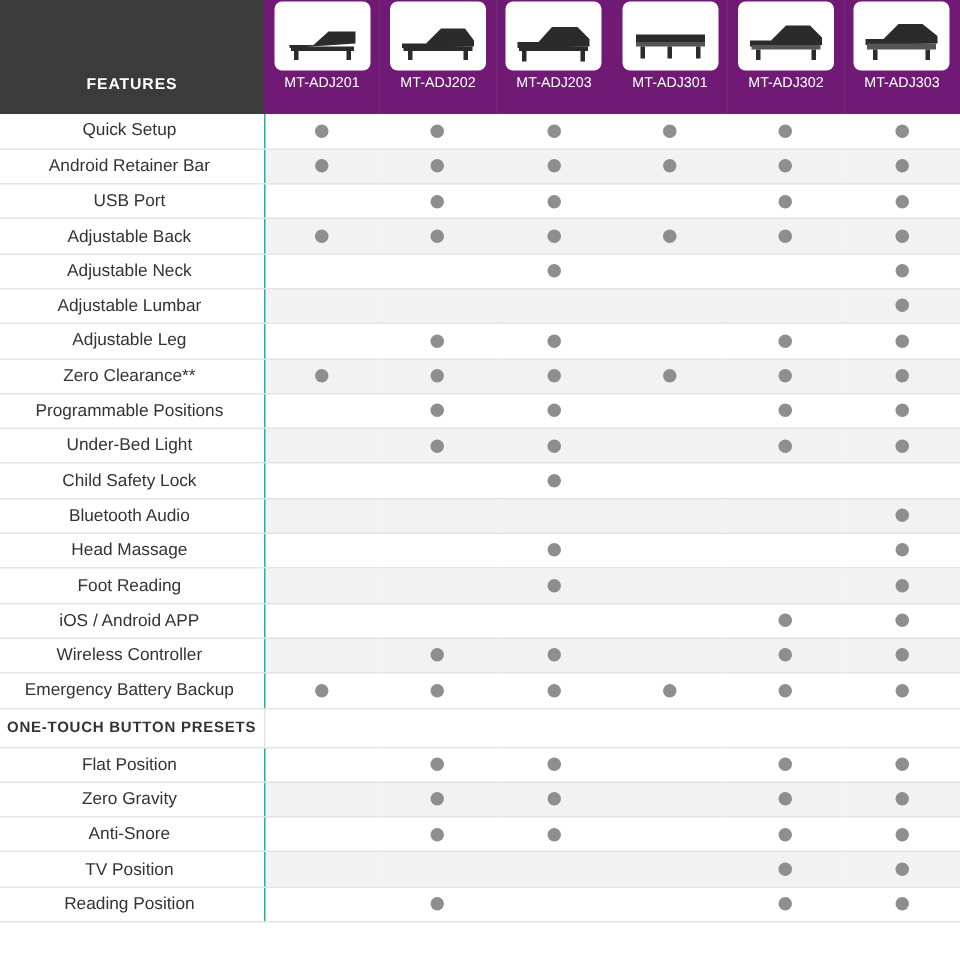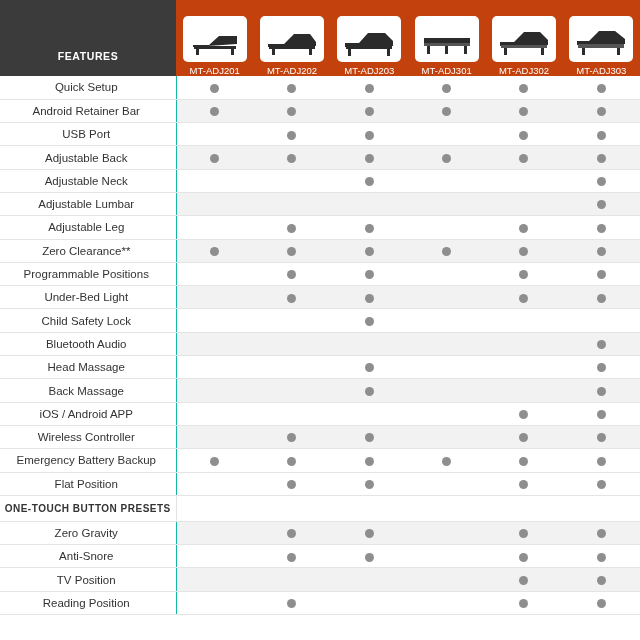--- a/index.html
+++ b/index.html
@@ -32,26 +32,26 @@
     font-size: 10.5px;
     font-weight: bold;
     letter-spacing: 0.6px;
     text-align: center;
     vertical-align: bottom;
     padding: 0 0 14px 0;
     height: 76px;
     box-sizing: border-box;
   }
   th.head-prod {
-    background: #c2410c;
+    background: #701a75;
     color: #ffffff;
     font-size: 9.5px;
     font-weight: normal;
     vertical-align: bottom;
-    padding: 0 0 0 0;
+    padding: 0 0 15px 0;
     height: 76px;
     box-sizing: border-box;
   }
   .prod-thumb {
     width: 64px;
     height: 46px;
     margin: 0 auto 4px auto;
     background: #ffffff;
     border-radius: 5px;
     display: flex;
@@ -307,21 +307,21 @@
       <tr>
         <td class="feature-name">Head Massage</td>
         <td class="cell"><span class="dot empty"></span></td>
         <td class="cell"><span class="dot empty"></span></td>
         <td class="cell"><span class="dot"></span></td>
         <td class="cell"><span class="dot empty"></span></td>
         <td class="cell"><span class="dot empty"></span></td>
         <td class="cell"><span class="dot"></span></td>
       </tr>
       <tr class="shade">
-        <td class="feature-name">Back Massage</td>
+        <td class="feature-name">Foot Reading</td>
         <td class="cell"><span class="dot empty"></span></td>
         <td class="cell"><span class="dot empty"></span></td>
         <td class="cell"><span class="dot"></span></td>
         <td class="cell"><span class="dot empty"></span></td>
         <td class="cell"><span class="dot empty"></span></td>
         <td class="cell"><span class="dot"></span></td>
       </tr>
       <tr>
         <td class="feature-name">iOS / Android APP</td>
         <td class="cell"><span class="dot empty"></span></td>
@@ -343,36 +343,36 @@
       <tr>
         <td class="feature-name">Emergency Battery Backup</td>
         <td class="cell"><span class="dot"></span></td>
         <td class="cell"><span class="dot"></span></td>
         <td class="cell"><span class="dot"></span></td>
         <td class="cell"><span class="dot"></span></td>
         <td class="cell"><span class="dot"></span></td>
         <td class="cell"><span class="dot"></span></td>
       </tr>
       <tr>
+        <td class="section-head">ONE-TOUCH BUTTON PRESETS</td>
+        <td class="section-blank"></td>
+        <td class="section-blank"></td>
+        <td class="section-blank"></td>
+        <td class="section-blank"></td>
+        <td class="section-blank"></td>
+        <td class="section-blank"></td>
+      </tr>
+      <tr>
         <td class="feature-name">Flat Position</td>
         <td class="cell"><span class="dot empty"></span></td>
         <td class="cell"><span class="dot"></span></td>
         <td class="cell"><span class="dot"></span></td>
         <td class="cell"><span class="dot empty"></span></td>
         <td class="cell"><span class="dot"></span></td>
         <td class="cell"><span class="dot"></span></td>
-      </tr>
-      <tr>
-        <td class="section-head">ONE-TOUCH BUTTON PRESETS</td>
-        <td class="section-blank"></td>
-        <td class="section-blank"></td>
-        <td class="section-blank"></td>
-        <td class="section-blank"></td>
-        <td class="section-blank"></td>
-        <td class="section-blank"></td>
       </tr>
       <tr class="shade">
         <td class="feature-name">Zero Gravity</td>
         <td class="cell"><span class="dot empty"></span></td>
         <td class="cell"><span class="dot"></span></td>
         <td class="cell"><span class="dot"></span></td>
         <td class="cell"><span class="dot empty"></span></td>
         <td class="cell"><span class="dot"></span></td>
         <td class="cell"><span class="dot"></span></td>
       </tr>

